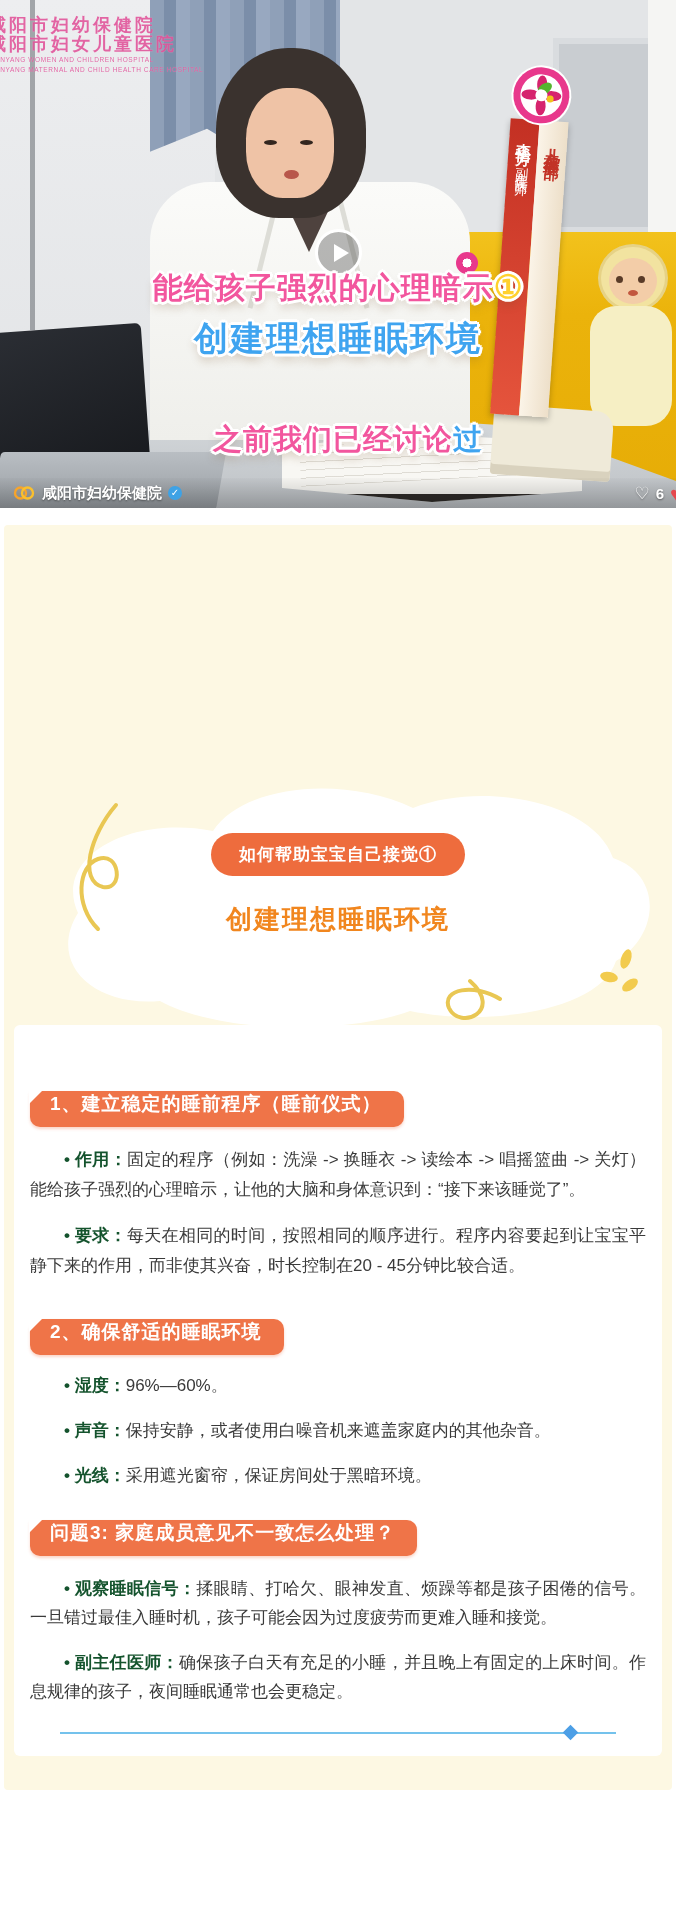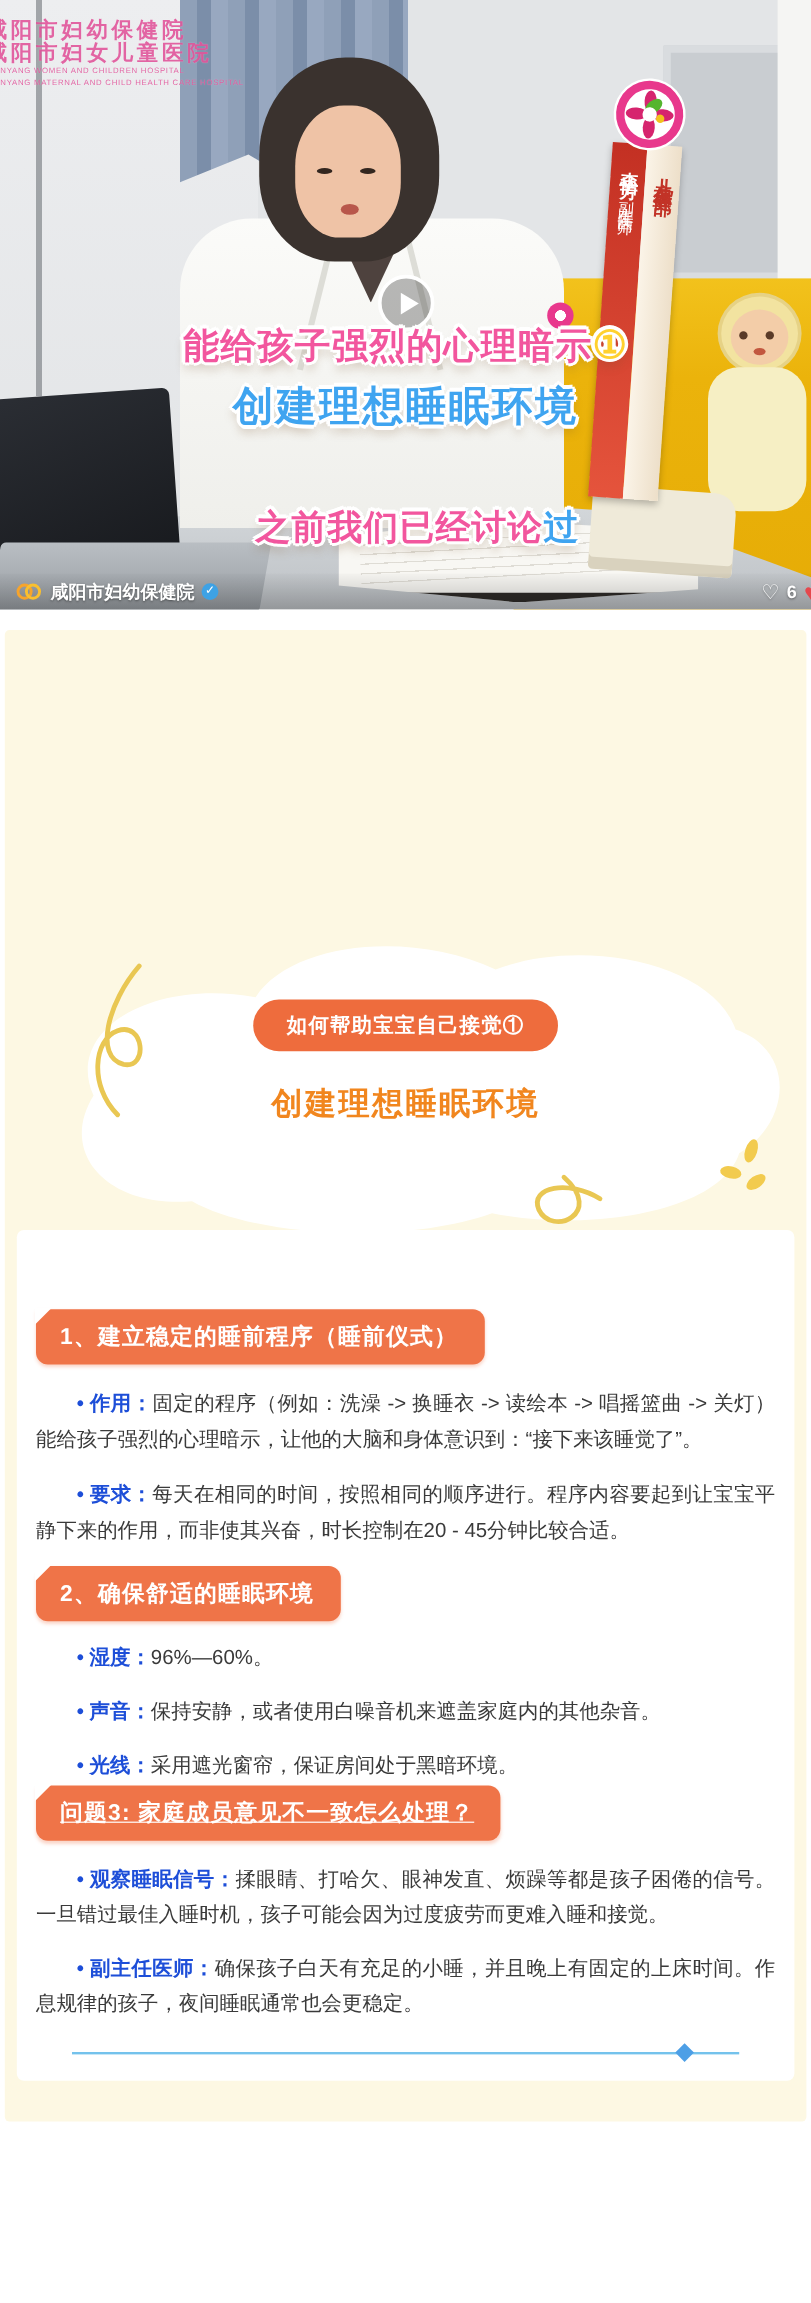--- a/index.html
+++ b/index.html
@@ -74,24 +74,24 @@
   .likes { color:#fff; font-size:15px; font-weight:bold; text-shadow:0 1px 2px rgba(0,0,0,.45); }
   .red-heart { position:absolute; right:-7px; bottom:0px; color:#E5484D; font-size:22px; }
 
   
   .card { position:relative; margin:17px 4px 0; background:#FDF8E3; border-radius:4px; padding-bottom:34px; overflow:hidden; }
   .cloud-svg { position:absolute; left:4px; top:238px; width:660px; height:280px; }
   .badge { position:relative; z-index:2; display:table; margin:308px auto 0; background:#EE6C3D; color:#fff; font-weight:bold; font-size:17px; letter-spacing:1px; padding:10px 28px; border-radius:24px; }
   .art-sub { position:relative; z-index:2; margin-top:26px; text-align:center; color:#F1861E; font-weight:bold; font-size:26px; letter-spacing:2px; }
   .panel { position:relative; z-index:2; margin:88px 10px 0; background:#fff; border-radius:6px; padding:26px 16px 22px; }
   .intro { font-size:17px; color:#3A3A3A; line-height:30px; text-indent:2em; text-align:justify; }
-  .banner { position:relative; display:table; margin-top:40px; background:#EF7448; color:#fff; font-weight:bold; font-size:19px; letter-spacing:1px; padding:10px 22px 10px 20px; border-radius:2px 10px 10px 10px; box-shadow:0 2px 3px rgba(239,116,72,.3); }
+  .banner { position:relative; display:table; margin-top:40px; background:#EF7448; color:#fff; font-weight:bold; font-size:19px; letter-spacing:1px; padding:0 22px 10px 20px; border-radius:2px 10px 10px 10px; box-shadow:0 2px 3px rgba(239,116,72,.3); }
   .banner::before { content:""; position:absolute; left:-1px; top:-1px; width:0; height:0; border-top:14px solid #fff; border-right:14px solid transparent; }
   .bullet { font-size:17px; color:#3A3A3A; line-height:30px; text-indent:2em; text-align:justify; margin-top:16px; }
-  .bullet .bl { font-weight:bold; color:#1d4ed8; }
+  .bullet .bl { font-weight:bold; color:#14532d; }
   .mt-first { margin-top:18px; }
   .tight { line-height:29px; }
   .divider { position:relative; height:2px; background:#74C2EC; margin:26px 30px 0; }
   .divider .diamond { position:absolute; right:40px; top:-5px; width:11px; height:11px; background:#4D9FE6; transform:rotate(45deg); }
 </style>
 </head>
 <body>
 
 <div class="page">
 
@@ -209,26 +209,26 @@
 
     <div class="badge">如何帮助宝宝自己接觉①</div>
     <div class="art-sub">创建理想睡眠环境</div>
 
     <div class="panel">
 
       <div class="banner">1、建立稳定的睡前程序（睡前仪式）</div>
       <p class="bullet mt-first"><span class="bl">• 作用：</span><span>固定的程序（例如：洗澡 -&gt; 换睡衣 -&gt; 读绘本 -&gt; 唱摇篮曲 -&gt; 关灯）能给孩子强烈的心理暗示，让他的大脑和身体意识到：“接下来该睡觉了”。</span></p>
       <p class="bullet"><span class="bl">• 要求：</span><span>每天在相同的时间，按照相同的顺序进行。程序内容要起到让宝宝平静下来的作用，而非使其兴奋，时长控制在20 - 45分钟比较合适。</span></p>
 
-      <div class="banner" style="margin-top:14px;border-radius:10px;">2、确保舒适的睡眠环境</div>
+      <div class="banner" style="margin-top:38px;border-radius:10px;">2、确保舒适的睡眠环境</div>
       <p class="bullet tight"><span class="bl">• 湿度：</span><span>96%—60%。</span></p>
       <p class="bullet tight"><span class="bl">• 声音：</span><span>保持安静，或者使用白噪音机来遮盖家庭内的其他杂音。</span></p>
       <p class="bullet tight"><span class="bl">• 光线：</span><span>采用遮光窗帘，保证房间处于黑暗环境。</span></p>
 
-      <div class="banner" style="margin-top:2px;text-decoration:underline;">问题3: 家庭成员意见不一致怎么处理？</div>
+      <div class="banner" style="margin-top:30px;">问题3: 家庭成员意见不一致怎么处理？</div>
       <p class="bullet mt-first tight"><span class="bl">• 观察睡眠信号：</span><span>揉眼睛、打哈欠、眼神发直、烦躁等都是孩子困倦的信号。一旦错过最佳入睡时机，孩子可能会因为过度疲劳而更难入睡和接觉。</span></p>
       <p class="bullet tight"><span class="bl">• 副主任医师：</span><span>确保孩子白天有充足的小睡，并且晚上有固定的上床时间。作息规律的孩子，夜间睡眠通常也会更稳定。</span></p>
 
       <div class="divider">
           <span class="diamond"></span>
         </div>
     </div>
   </div>
 
 </div>

